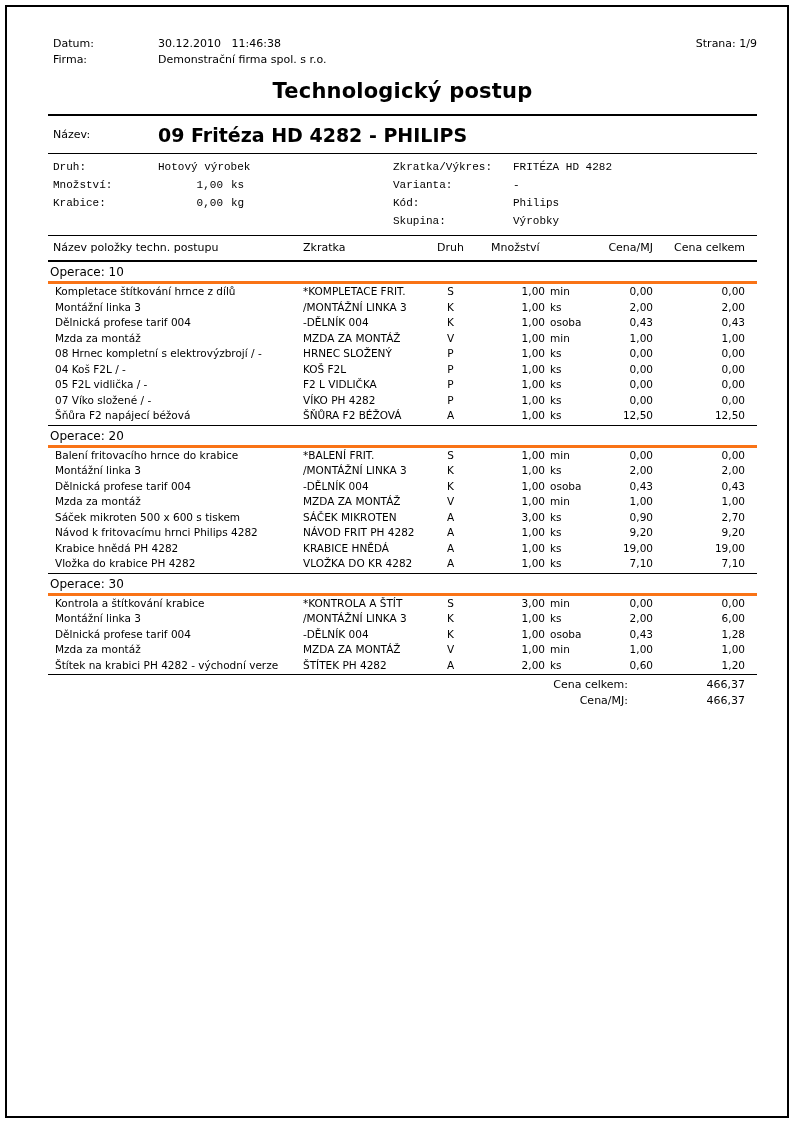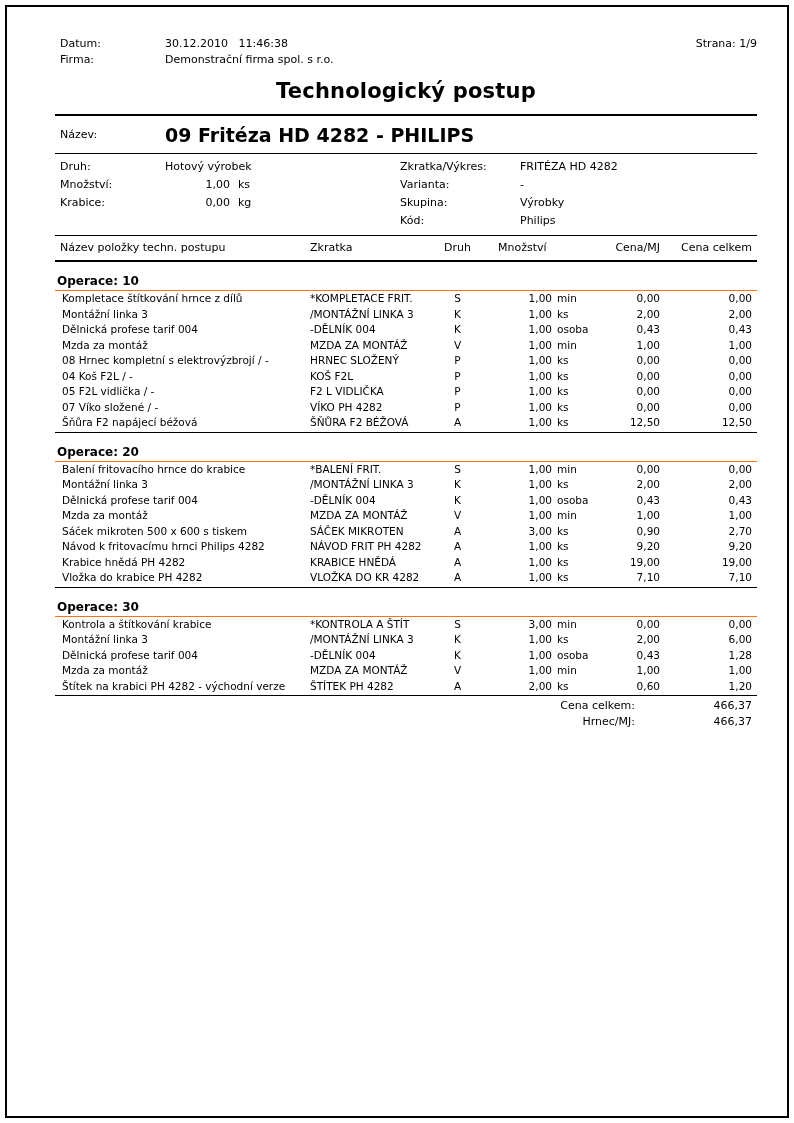--- a/index.html
+++ b/index.html
@@ -15,21 +15,21 @@
   }
   .frame {
     position: absolute;
     top: 5px; left: 5px; right: 5px; bottom: 5px;
     border: 2px solid #000;
     pointer-events: none;
   }
   .content {
     position: absolute;
     top: 36px;
-    left: 55px;
+    left: 48px;
     right: 37px; 
   }
 
   
   .meta-row { display: flex; font-size: 11px; line-height: 16px; }
   .meta-label { flex: none; width: 110px; padding-left: 5px; }
   .meta-value { flex: 1; }
   .pre { white-space: pre; }
   .meta-page { flex: none; }
 
@@ -49,21 +49,21 @@
     align-items: center;
     height: 38px;
     border-bottom: 1px solid #000;
     font-size: 11px;
   }
   .name-row .ilabel { flex: none; width: 110px; padding-left: 5px; }
   .name-value { font-weight: bold; font-size: 19px; }
   .info-cols { display: flex; padding: 4px 0 5px 0; font-size: 11px; }
   .info-left { width: 345px; flex: none; }
   .info-right { flex: 1; }
-  .irow { display: flex; line-height: 18px; }
+  .irow { display: flex; line-height: 18px; font-family: Liberation Mono, monospace; }
   .info-left .lab { flex: none; width: 110px; padding-left: 5px; }
   .info-right .lab { flex: none; width: 120px; }
   .ival { flex: 1; }
   .num { flex: none; width: 65px; text-align: right; }
   .unit { flex: none; padding-left: 8px; }
 
   
   .grid-cols {
     display: grid;
     grid-template-columns: 255px 125px 45px 72px 48px 60px 92px; 
@@ -75,23 +75,22 @@
   }
   .thead .h-name { padding-left: 5px; }
   .thead .h-druh { text-align: center; }
   .thead .h-qty { grid-column: 4 / 6; padding-left: 18px; }
   .thead .h-price { text-align: right; }
   .thead .h-total { text-align: right; }
 
   .op-title {
     font-size: 12px;
     line-height: 16px;
-    padding: 11px 0 1px 2px;
-    border-bottom: 1px solid #f97316;
-    font-weight: bold;
+    padding: 2px 0 1px 2px;
+    border-bottom: 3px solid #f97316;
   }
   .op-group { border-bottom: 1px solid #000; padding-bottom: 1px; }
   .trow { font-size: 10.5px; line-height: 15.5px; }
   .trow .c-name { padding-left: 7px; white-space: nowrap; overflow: hidden; }
   .trow .c-abbr { white-space: nowrap; overflow: hidden; }
   .trow .c-druh { text-align: center; }
   .trow .c-qty { text-align: right; }
   .trow .c-unit { padding-left: 5px; }
   .trow .c-price { text-align: right; }
   .trow .c-total { text-align: right; }
@@ -154,26 +153,26 @@
         <div class="info-right" id="info-right">
             <div class="irow">
               <span class="lab">Zkratka/Výkres:</span>
               <span class="ival">FRITÉZA HD 4282</span>
             </div>
             <div class="irow">
               <span class="lab">Varianta:</span>
               <span class="ival">-</span>
             </div>
             <div class="irow">
+              <span class="lab">Kód:</span>
+              <span class="ival">Philips</span>
+            </div>
+            <div class="irow">
               <span class="lab">Skupina:</span>
               <span class="ival">Výrobky</span>
-            </div>
-            <div class="irow">
-              <span class="lab">Kód:</span>
-              <span class="ival">Philips</span>
             </div>
           </div>
       </div>
     </div>
 
     <div class="thead grid-cols">
       <div class="h-name">Název položky techn. postupu</div>
       <div class="h-abbr">Zkratka</div>
       <div class="h-druh">Druh</div>
       <div class="h-qty">Množství</div>
@@ -390,19 +389,19 @@
           </div>
         </div>
       </div>
 
     <div class="totals" id="totals">
         <div class="total-row">
           <div class="total-label">Cena celkem:</div>
           <div class="total-value">466,37</div>
         </div>
         <div class="total-row">
-          <div class="total-label">Hrnec/MJ:</div>
+          <div class="total-label">Cena/MJ:</div>
           <div class="total-value">466,37</div>
         </div>
       </div>
 
   </div>
 </div>
 
 </body></html>

